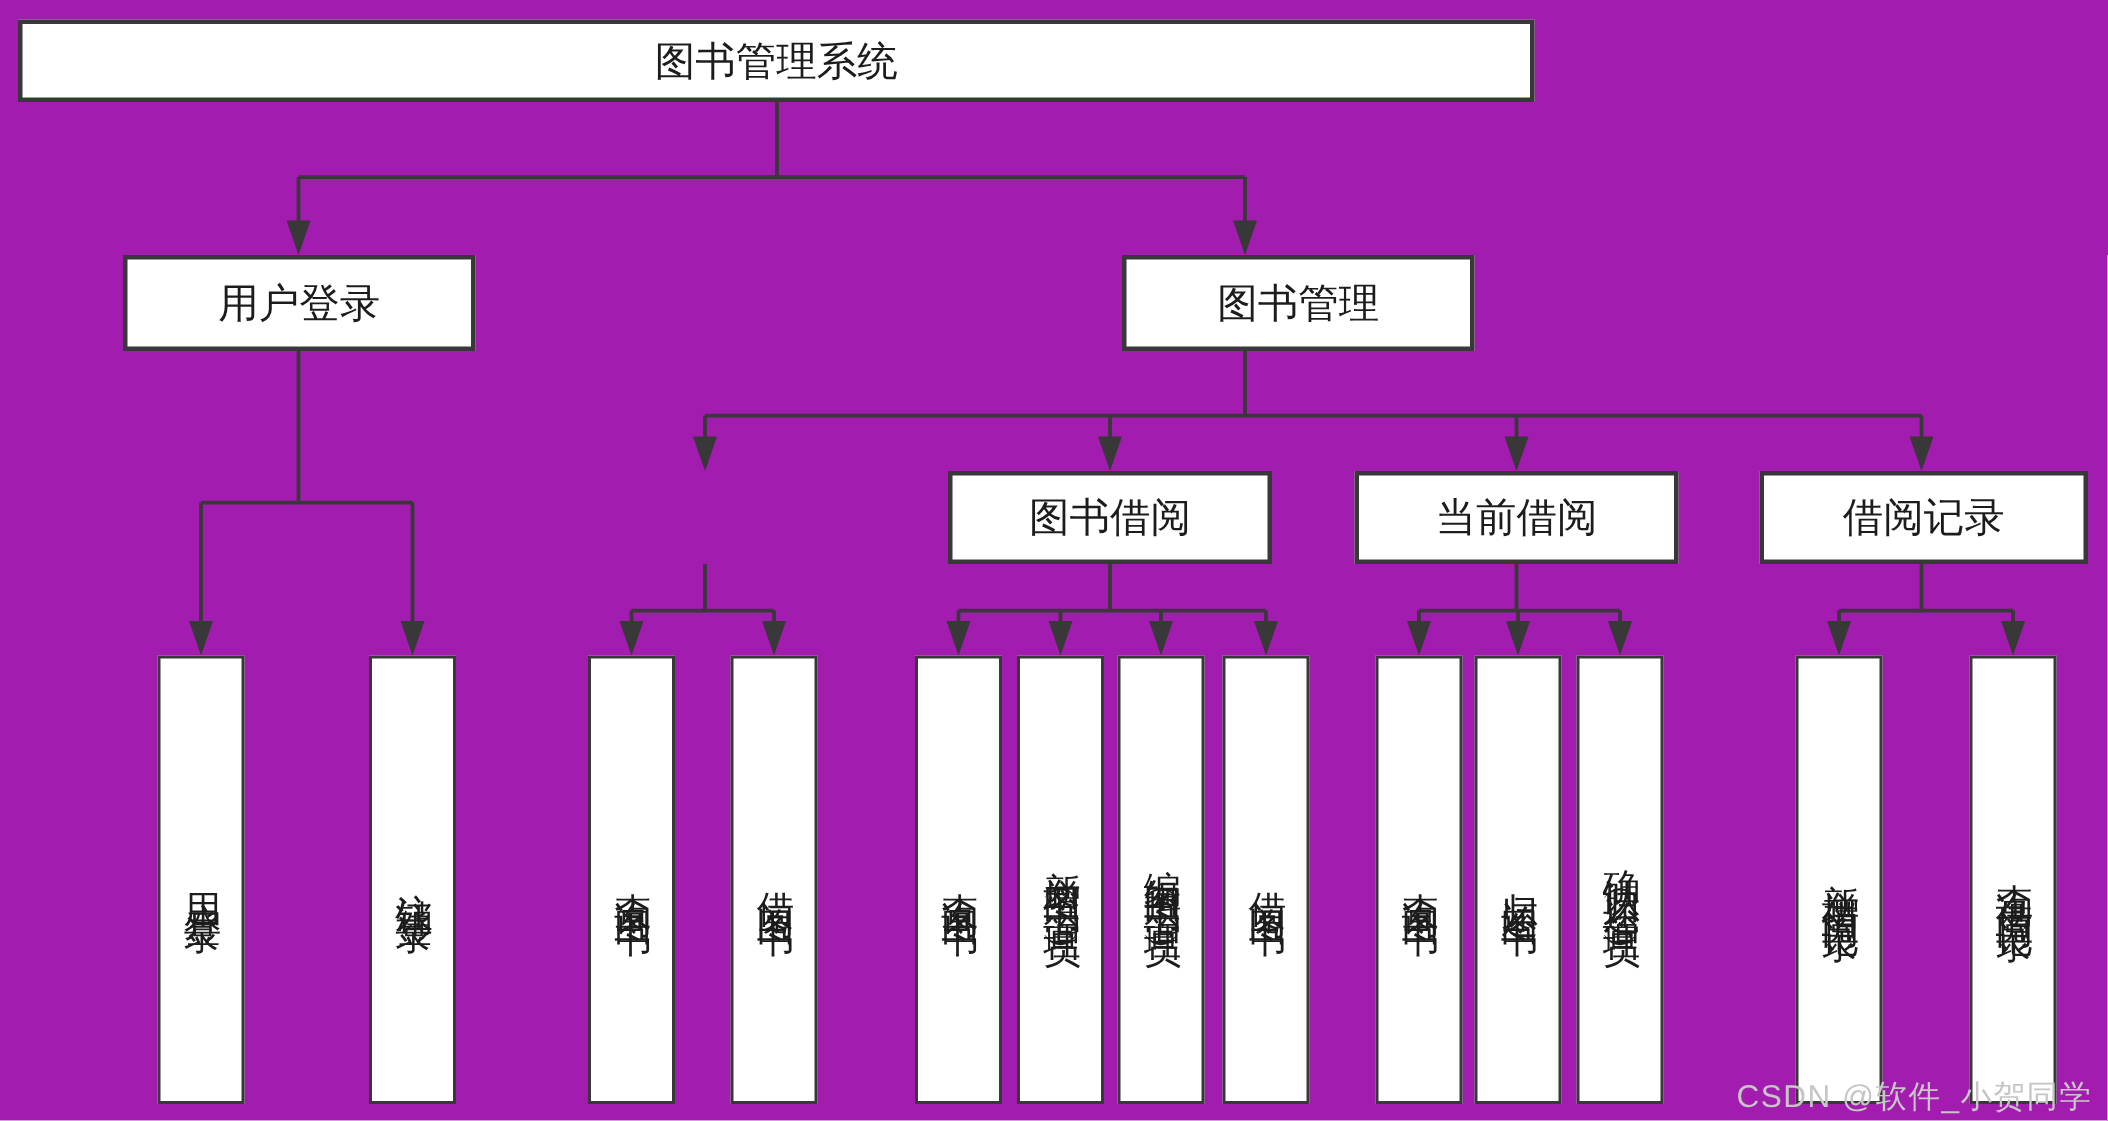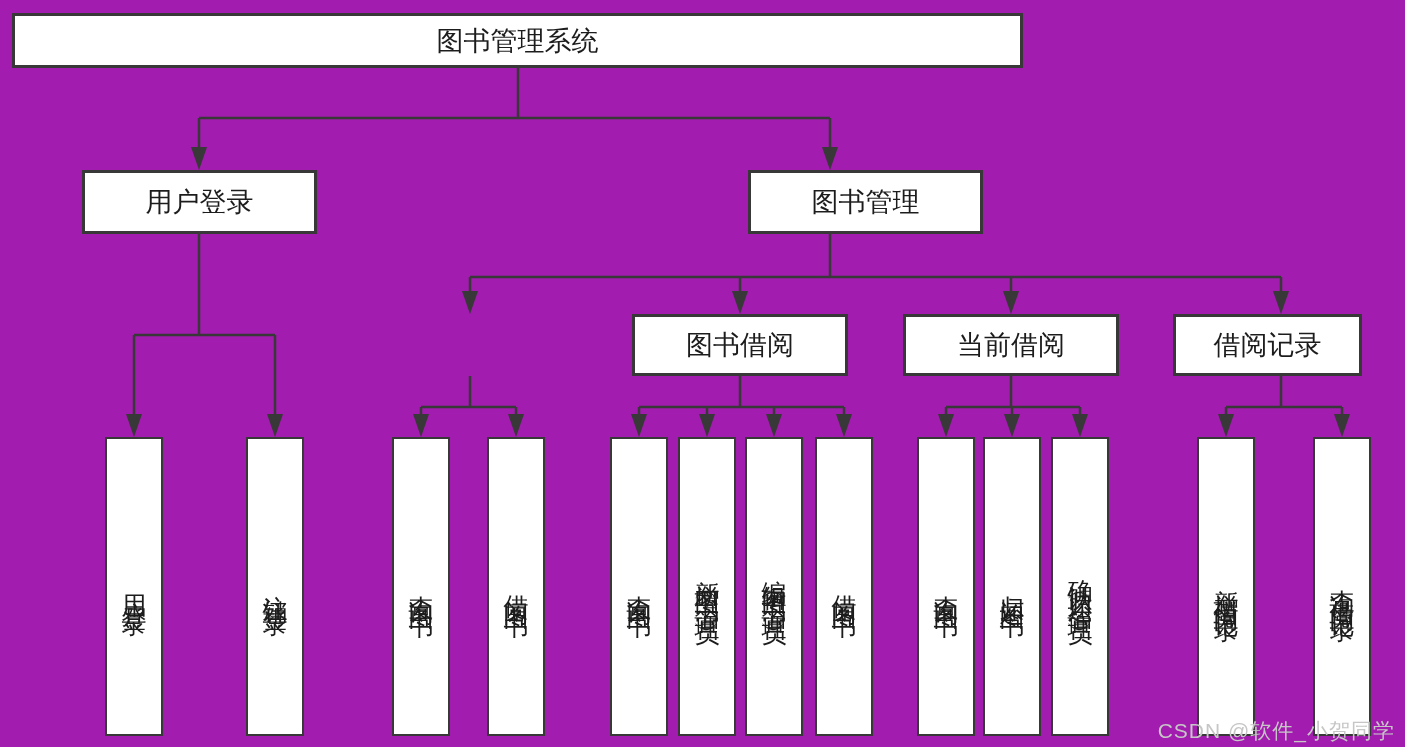--- a/index.html
+++ b/index.html
@@ -105,21 +105,21 @@
   <div class="node" style="left:712px; top:170px; width:235px; height:64px;margin-left:36px;">
     <span>图书管理</span>
   </div>
 
   <div class="node" style="left:632px; top:314px; width:216px; height:62px;">
     <span>图书借阅</span>
   </div>
   <div class="node" style="left:903px; top:314px; width:216px; height:62px;">
     <span>当前借阅</span>
   </div>
-  <div class="node" style="left:1173px; top:314px; width:189px; height:62px;justify-content:center;">
+  <div class="node" style="left:1173px; top:314px; width:219px; height:62px;justify-content:center;">
     <span>借阅记录</span>
   </div>
 
   <div class="node leaf" style="left:105px; top:437px; width:58px; height:299px;">
     <span>用户登录</span>
   </div>
   <div class="node leaf" style="left:246px; top:437px; width:58px; height:299px;">
     <span>注销登录</span>
   </div>
 

